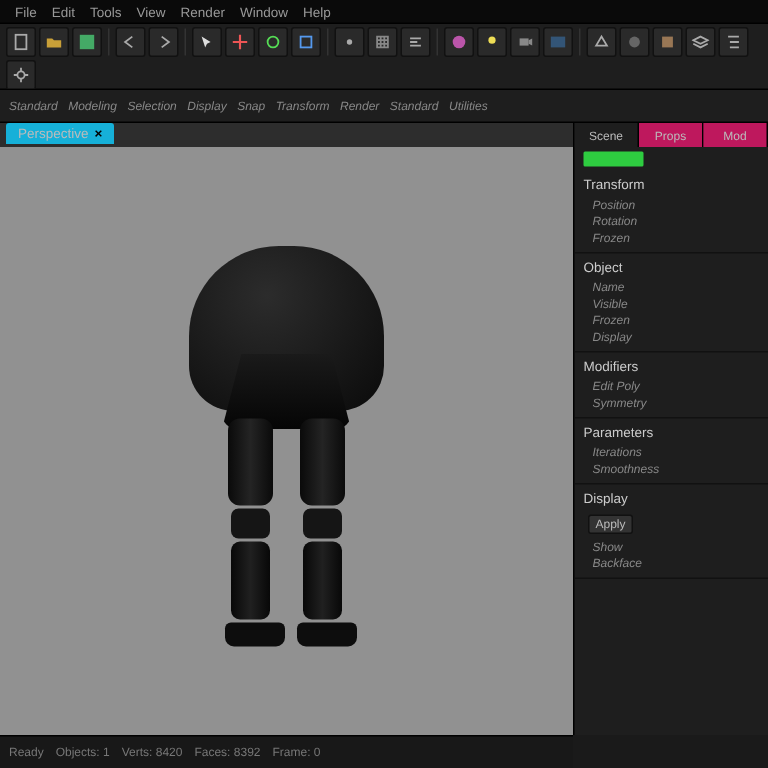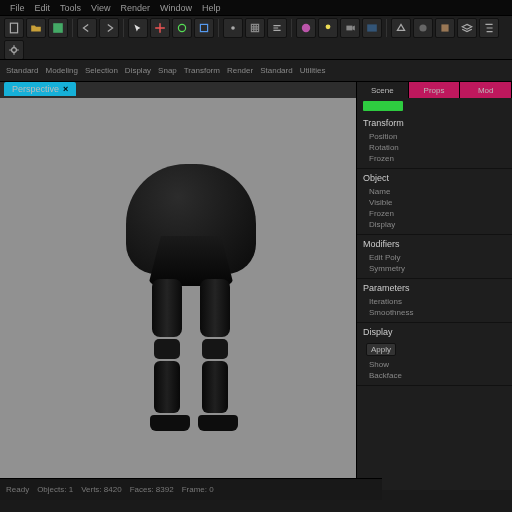--- a/index.html
+++ b/index.html
@@ -4,45 +4,45 @@
 <style>
 *{margin:0;padding:0;box-sizing:border-box;font-family:sans-serif;font-size:9px;color:#bbb}
 body{width:512px;height:512px;background:#1a1a1a;overflow:hidden;position:relative}
 .menubar{height:16px;background:#0a0a0a;display:flex;align-items:center;padding:0 10px;gap:10px;border-bottom:1px solid #000}
 .menubar span{color:#999;font-size:9px}
 .toolbar{height:44px;background:#1e1e1e;display:flex;align-items:center;padding:2px 4px;gap:2px;border-bottom:1px solid #000;flex-wrap:wrap;overflow:hidden}
 .tbtn{width:20px;height:20px;background:#2a2a2a;border:1px solid #111;border-radius:2px;display:flex;align-items:center;justify-content:center;cursor:pointer}
 .tbtn svg{width:12px;height:12px}
 .sep{width:1px;height:18px;background:#333;margin:0 2px}
 .toolbar2{height:22px;background:#1e1e1e;display:flex;align-items:center;padding:2px 4px;gap:3px;border-bottom:1px solid #000;overflow:hidden}
-.tlabel{font-size:8px;color:#888;margin:0 2px}
+.tlabel{font-size:8px;color:#888;font-style:italic;margin:0 2px}
 .viewport-wrap{position:absolute;top:82px;left:0;right:130px;bottom:22px;background:#2d2d2d}
 .tab{position:absolute;top:0;left:4px;background:#16b0d8;color:#000;font-size:9px;padding:2px 8px;border-radius:2px 2px 0 0;display:flex;align-items:center;gap:4px}
 .tab .x{color:#000;font-weight:bold;cursor:pointer}
 .viewport{position:absolute;top:16px;left:0;right:0;bottom:0;background:#919191;display:flex;align-items:center;justify-content:center}
 .model{width:170px;height:300px;position:relative;margin-top:40px}
 .torso{position:absolute;top:0;left:50%;transform:translateX(-50%);width:130px;height:110px;background:radial-gradient(ellipse at 40% 30%,#2c2c2c,#0a0a0a);border-radius:60px 60px 30px 30px}
 .chest{position:absolute;top:72px;left:50%;transform:translateX(-50%);width:86px;height:50px;background:linear-gradient(180deg,#1a1a1a,#050505);border-radius:10px;clip-path:polygon(15% 0,85% 0,100% 100%,0 100%)}
 .leg{position:absolute;top:115px;width:34px;height:150px}
 .leg.l{left:44px}
 .leg.r{right:44px}
 .thigh{width:30px;height:58px;background:linear-gradient(90deg,#0a0a0a,#242424,#0a0a0a);border-radius:8px;margin:0 auto}
 .knee{width:26px;height:20px;background:#151515;border-radius:5px;margin:2px auto}
 .shin{width:26px;height:52px;background:linear-gradient(90deg,#080808,#202020,#080808);border-radius:6px;margin:0 auto}
 .foot{width:40px;height:16px;background:#0d0d0d;border-radius:4px 4px 6px 6px;margin:2px auto 0}
-.sidepanel{position:absolute;top:82px;right:0;width:156px;bottom:22px;background:#1e1e1e;border-left:1px solid #000;overflow:hidden}
+.sidepanel{position:absolute;top:82px;right:0;width:130px;bottom:22px;background:#1e1e1e;border-left:1px solid #000;overflow:hidden}
 .ptabs{height:16px;background:#111;display:flex}
 .ptab{flex:1;height:16px;background:#be185d;border-right:1px solid #000;display:flex;align-items:center;justify-content:center;font-size:8px}
 .ptab.active{background:#1e1e1e}
 .accent{width:40px;height:10px;background:#2ecc40;margin:3px 6px;border-radius:1px}
 .panel-section{padding:4px 6px;border-bottom:1px solid #111}
 .panel-section .hdr{font-size:9px;color:#ccc;margin-bottom:3px}
-.panel-section .row{font-size:8px;color:#888;padding:1px 0 1px 6px;}
+.panel-section .row{font-size:8px;color:#888;padding:1px 0 1px 6px;font-style:italic}
 .btn-sm{background:#333;border:1px solid #111;padding:1px 4px;font-size:8px;border-radius:2px;display:inline-block;margin:3px}
-.statusbar{position:absolute;bottom:12px;left:0;right:130px;height:22px;background:#181818;border-top:1px solid #000;display:flex;align-items:center;padding:0 6px;gap:8px}
+.statusbar{position:absolute;bottom:0;left:0;right:130px;height:22px;background:#181818;border-top:1px solid #000;display:flex;align-items:center;padding:0 6px;gap:8px}
 .statusbar span{font-size:8px;color:#777}
 </style>
 </head>
 <body>
 
 <div class="menubar">
   <span>File</span>
   <span>Edit</span>
   <span>Tools</span>
   <span>View</span>

